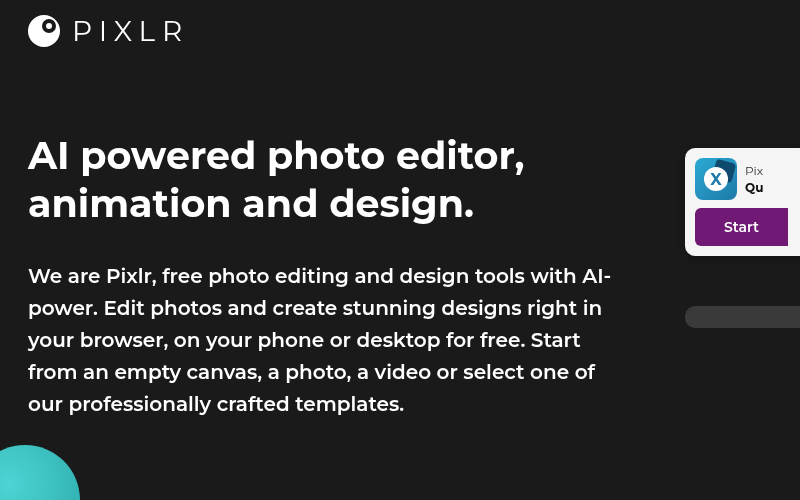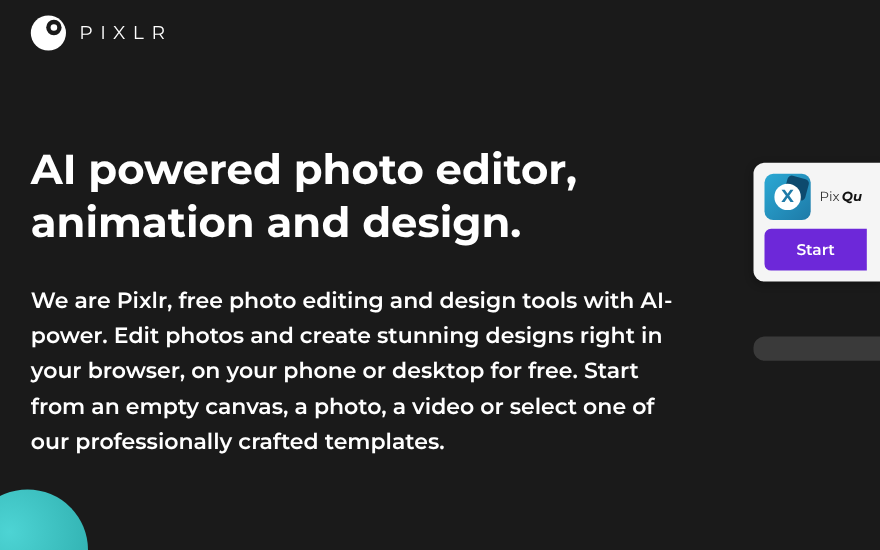--- a/index.html
+++ b/index.html
@@ -46,21 +46,21 @@
       position: absolute;
       width: 6px;
       height: 6px;
       background: #ffffff;
       border-radius: 50%;
       top: 8px;
       right: 8px;
     }
     .logo-text {
       color: #ffffff;
-      font-size: 17px;
+      font-size: 28px;
       font-weight: 400;
       letter-spacing: 7px;
     }
     .hero {
       padding: 70px 28px 0 28px;
       max-width: 640px;
     }
     .hero-title {
       color: #ffffff;
       font-size: 38px;
@@ -127,38 +127,37 @@
       width: 20px;
       height: 20px;
       background: #0d4a6e;
       border-radius: 4px;
       top: 3px;
       right: 3px;
       transform: rotate(15deg);
     }
     .card-x-labels {
       display: flex;
-      flex-direction: row;
+      flex-direction: column;
       gap: 2px;
       overflow: hidden;
     }
     .card-x-label1 {
       color: #333;
       font-size: 12px;
       white-space: nowrap;
     }
     .card-x-label2 {
       color: #111;
       font-size: 12px;
       font-weight: 700;
       white-space: nowrap;
-      font-style: italic;
     }
     .card-start {
-      background: #6d28d9;
+      background: #701a75;
       color: #ffffff;
       font-size: 14px;
       font-weight: 600;
       padding: 10px 12px;
       border-radius: 6px 0 0 6px;
       text-align: center;
       white-space: nowrap;
       cursor: pointer;
     }
     .card-grey {

